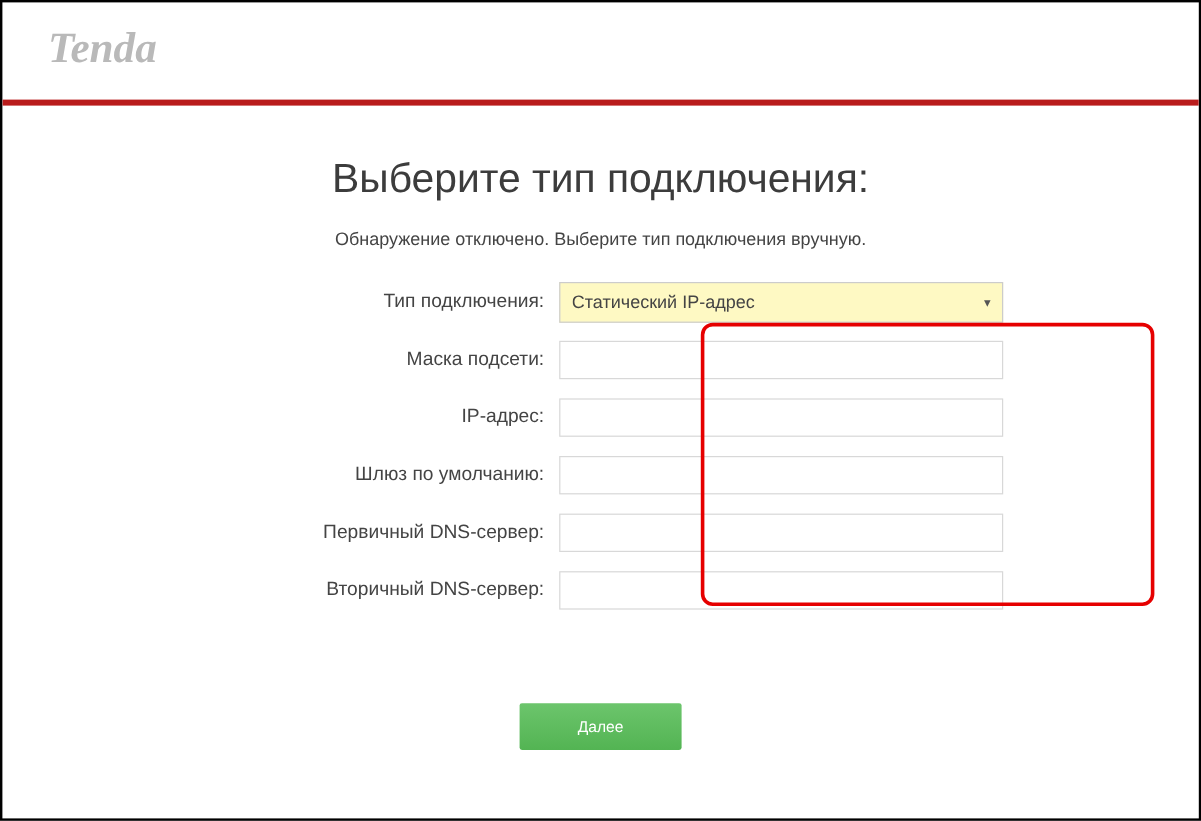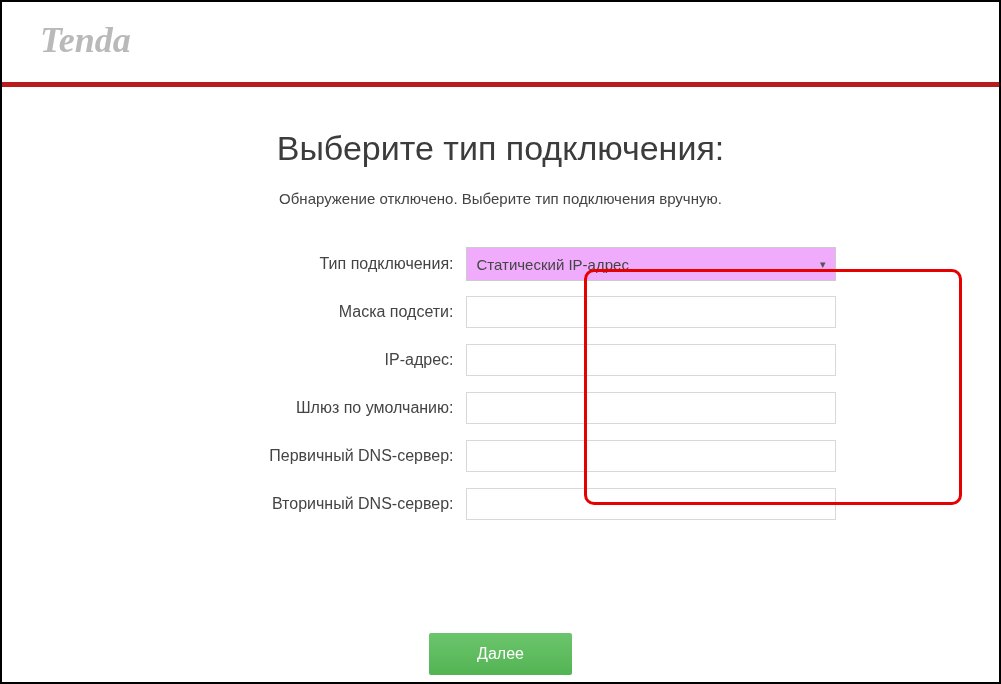--- a/index.html
+++ b/index.html
@@ -30,21 +30,21 @@
     }
     .page-title {
       font-size: 34px;
       color: #3c3c3c;
       font-weight: 400;
       margin-bottom: 22px;
     }
     .subtitle {
       font-size: 15px;
       color: #444;
-      margin-bottom: 33px;
+      margin-bottom: 20px;
     }
     .form-area {
       display: inline-block;
       text-align: left;
     }
     .form-row {
       display: flex;
       align-items: center;
       margin-bottom: 0;
       height: 48px;
@@ -57,21 +57,21 @@
       color: #444;
     }
     .form-control-wrap {
       width: 370px;
       position: relative;
     }
     .select-control {
       width: 100%;
       height: 34px;
       border: 1px solid #ccc;
-      background: #f0abfc;
+      background: #fef9c3;
       font-size: 15px;
       color: #444;
       padding: 0 10px;
       appearance: none;
       -webkit-appearance: none;
       cursor: pointer;
     }
     .select-wrap {
       position: relative;
     }
@@ -98,23 +98,23 @@
       border: 3px solid #e60000;
       border-radius: 10px;
       pointer-events: none;
     }
     .next-button {
       display: inline-block;
       background: #5cb85c;
       background: linear-gradient(#6cc56c, #53b453);
       color: #fff;
       border: none;
-      font-size: 16px;
+      font-size: 13px;
       padding: 12px 48px;
-      margin-top: 105px;
+      margin-top: 70px;
       cursor: pointer;
       border-radius: 2px;
     }
   </style>
 </head>
 <body>
 
 <div class="header">
   <span class="logo">
     <svg width="142" height="40" viewBox="0 0 142 40">

